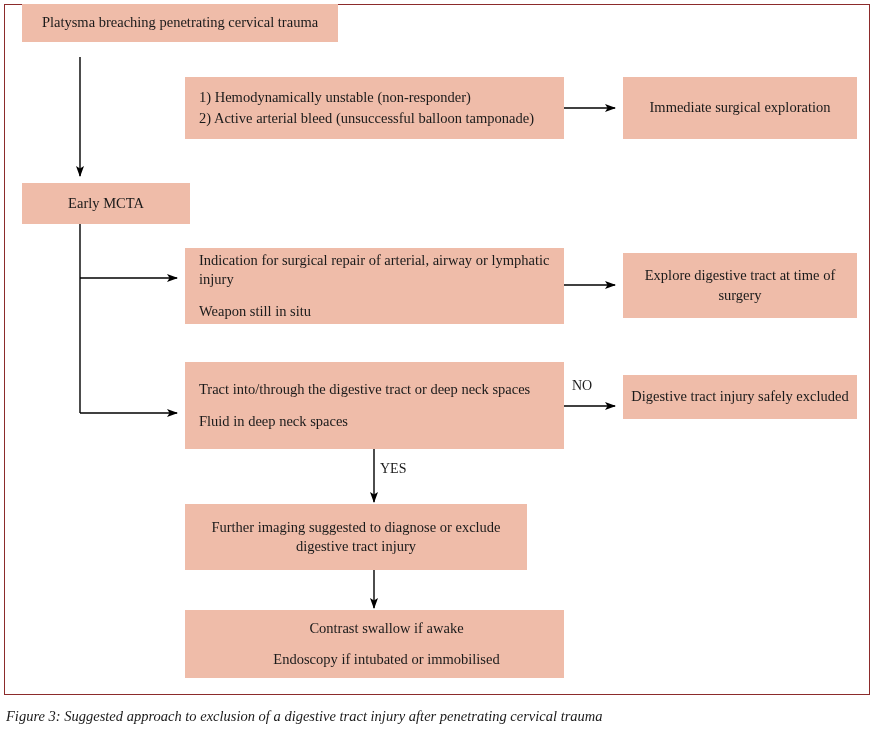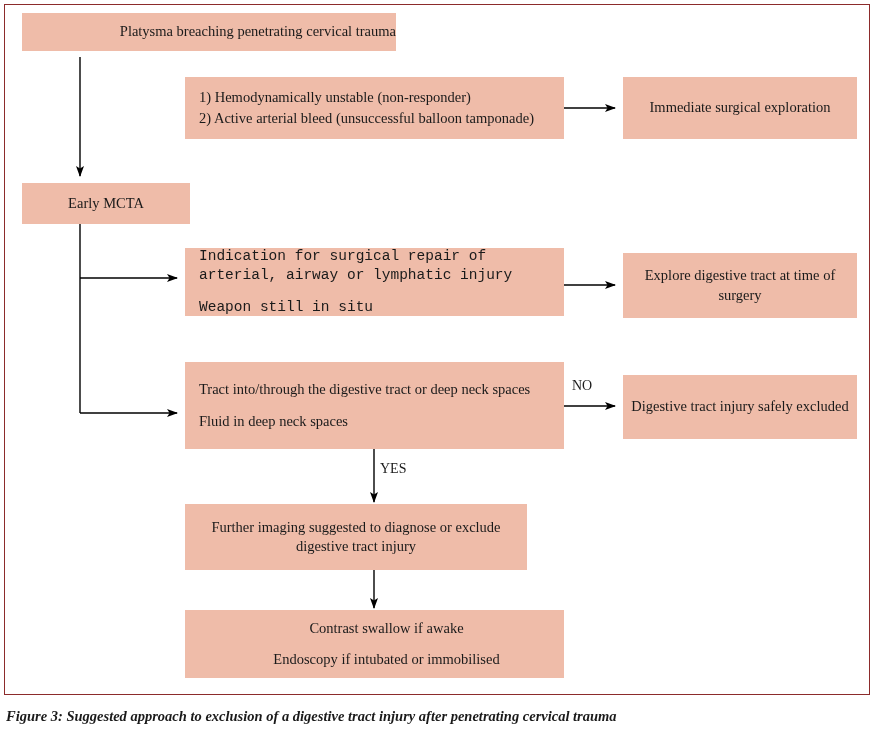--- a/index.html
+++ b/index.html
@@ -71,21 +71,21 @@
     font-size: 14px;
     color: #1a1a1a;
     font-family: "Liberation Serif", "DejaVu Serif", serif;
   }
   #figure-caption {
     position: absolute;
     left: 6px;
     top: 708px;
     width: 860px;
     font-style: italic;
-    font-weight: bold;
+    font-weight: normal;
     font-size: 14.5px;
     color: #1a1a1a;
     font-family: "Liberation Serif", "DejaVu Serif", serif;
   }
 </style>
 </head>
 <body>
 
 <div id="figure-root">
 
@@ -110,52 +110,52 @@
 
     <path d="M564,285 L615,285" stroke="#000000" stroke-width="1.4" fill="none" marker-end="url(#arrowhead)"></path>
 
     <path d="M564,406 L615,406" stroke="#000000" stroke-width="1.4" fill="none" marker-end="url(#arrowhead)"></path>
 
     <path d="M374,449 L374,502" stroke="#000000" stroke-width="1.4" fill="none" marker-end="url(#arrowhead)"></path>
 
     <path d="M374,570 L374,608" stroke="#000000" stroke-width="1.4" fill="none" marker-end="url(#arrowhead)"></path>
   </svg>
 
-  <div class="node-box center-align" style="left:22px; top:13px; width:374px; height:38px;align-items:flex-end;">
+  <div class="node-box center-align" style="left:22px; top:4px; width:316px; height:38px;">
     <div class="node-line">Platysma breaching penetrating cervical trauma</div>
   </div>
 
   <div class="node-box left-align" style="left:185px; top:77px; width:379px; height:62px;">
     <div class="node-line tight">1) Hemodynamically unstable (non-responder)</div>
     <div class="node-line tight">2) Active arterial bleed (unsuccessful balloon tamponade)</div>
   </div>
 
   <div class="node-box center-align" style="left:22px; top:183px; width:168px; height:41px;">
     <div class="node-line">Early MCTA</div>
   </div>
 
   <div class="node-box center-align" style="left:623px; top:77px; width:234px; height:62px;">
     <div class="node-line">Immediate surgical exploration</div>
   </div>
 
-  <div class="node-box left-align" style="left:185px; top:248px; width:379px; height:68px;font-family:Liberation Mono, monospace;">
+  <div class="node-box left-align" style="left:185px; top:248px; width:379px; height:76px;">
     <div class="node-line">Indication for surgical repair of arterial, airway or lymphatic injury</div>
     <div class="node-line">Weapon still in situ</div>
   </div>
 
   <div class="node-box center-align" style="left:623px; top:253px; width:234px; height:65px;">
     <div class="node-line">Explore digestive tract at time of surgery</div>
   </div>
 
   <div class="node-box left-align" style="left:185px; top:362px; width:379px; height:87px;">
     <div class="node-line">Tract into/through the digestive tract or deep neck spaces</div>
     <div class="node-line">Fluid in deep neck spaces</div>
   </div>
 
-  <div class="node-box center-align" style="left:623px; top:375px; width:234px; height:64px;">
+  <div class="node-box center-align" style="left:623px; top:375px; width:234px; height:44px;">
     <div class="node-line">Digestive tract injury safely excluded</div>
   </div>
 
   <div class="node-box center-align" style="left:185px; top:504px; width:342px; height:66px;">
     <div class="node-line">Further imaging suggested to diagnose or exclude digestive tract injury</div>
   </div>
 
   <div class="node-box center-align" style="left:185px; top:610px; width:379px; height:68px;padding-left:24px;">
     <div class="node-line">Contrast swallow if awake</div>
     <div class="node-line">Endoscopy if intubated or immobilised</div>

